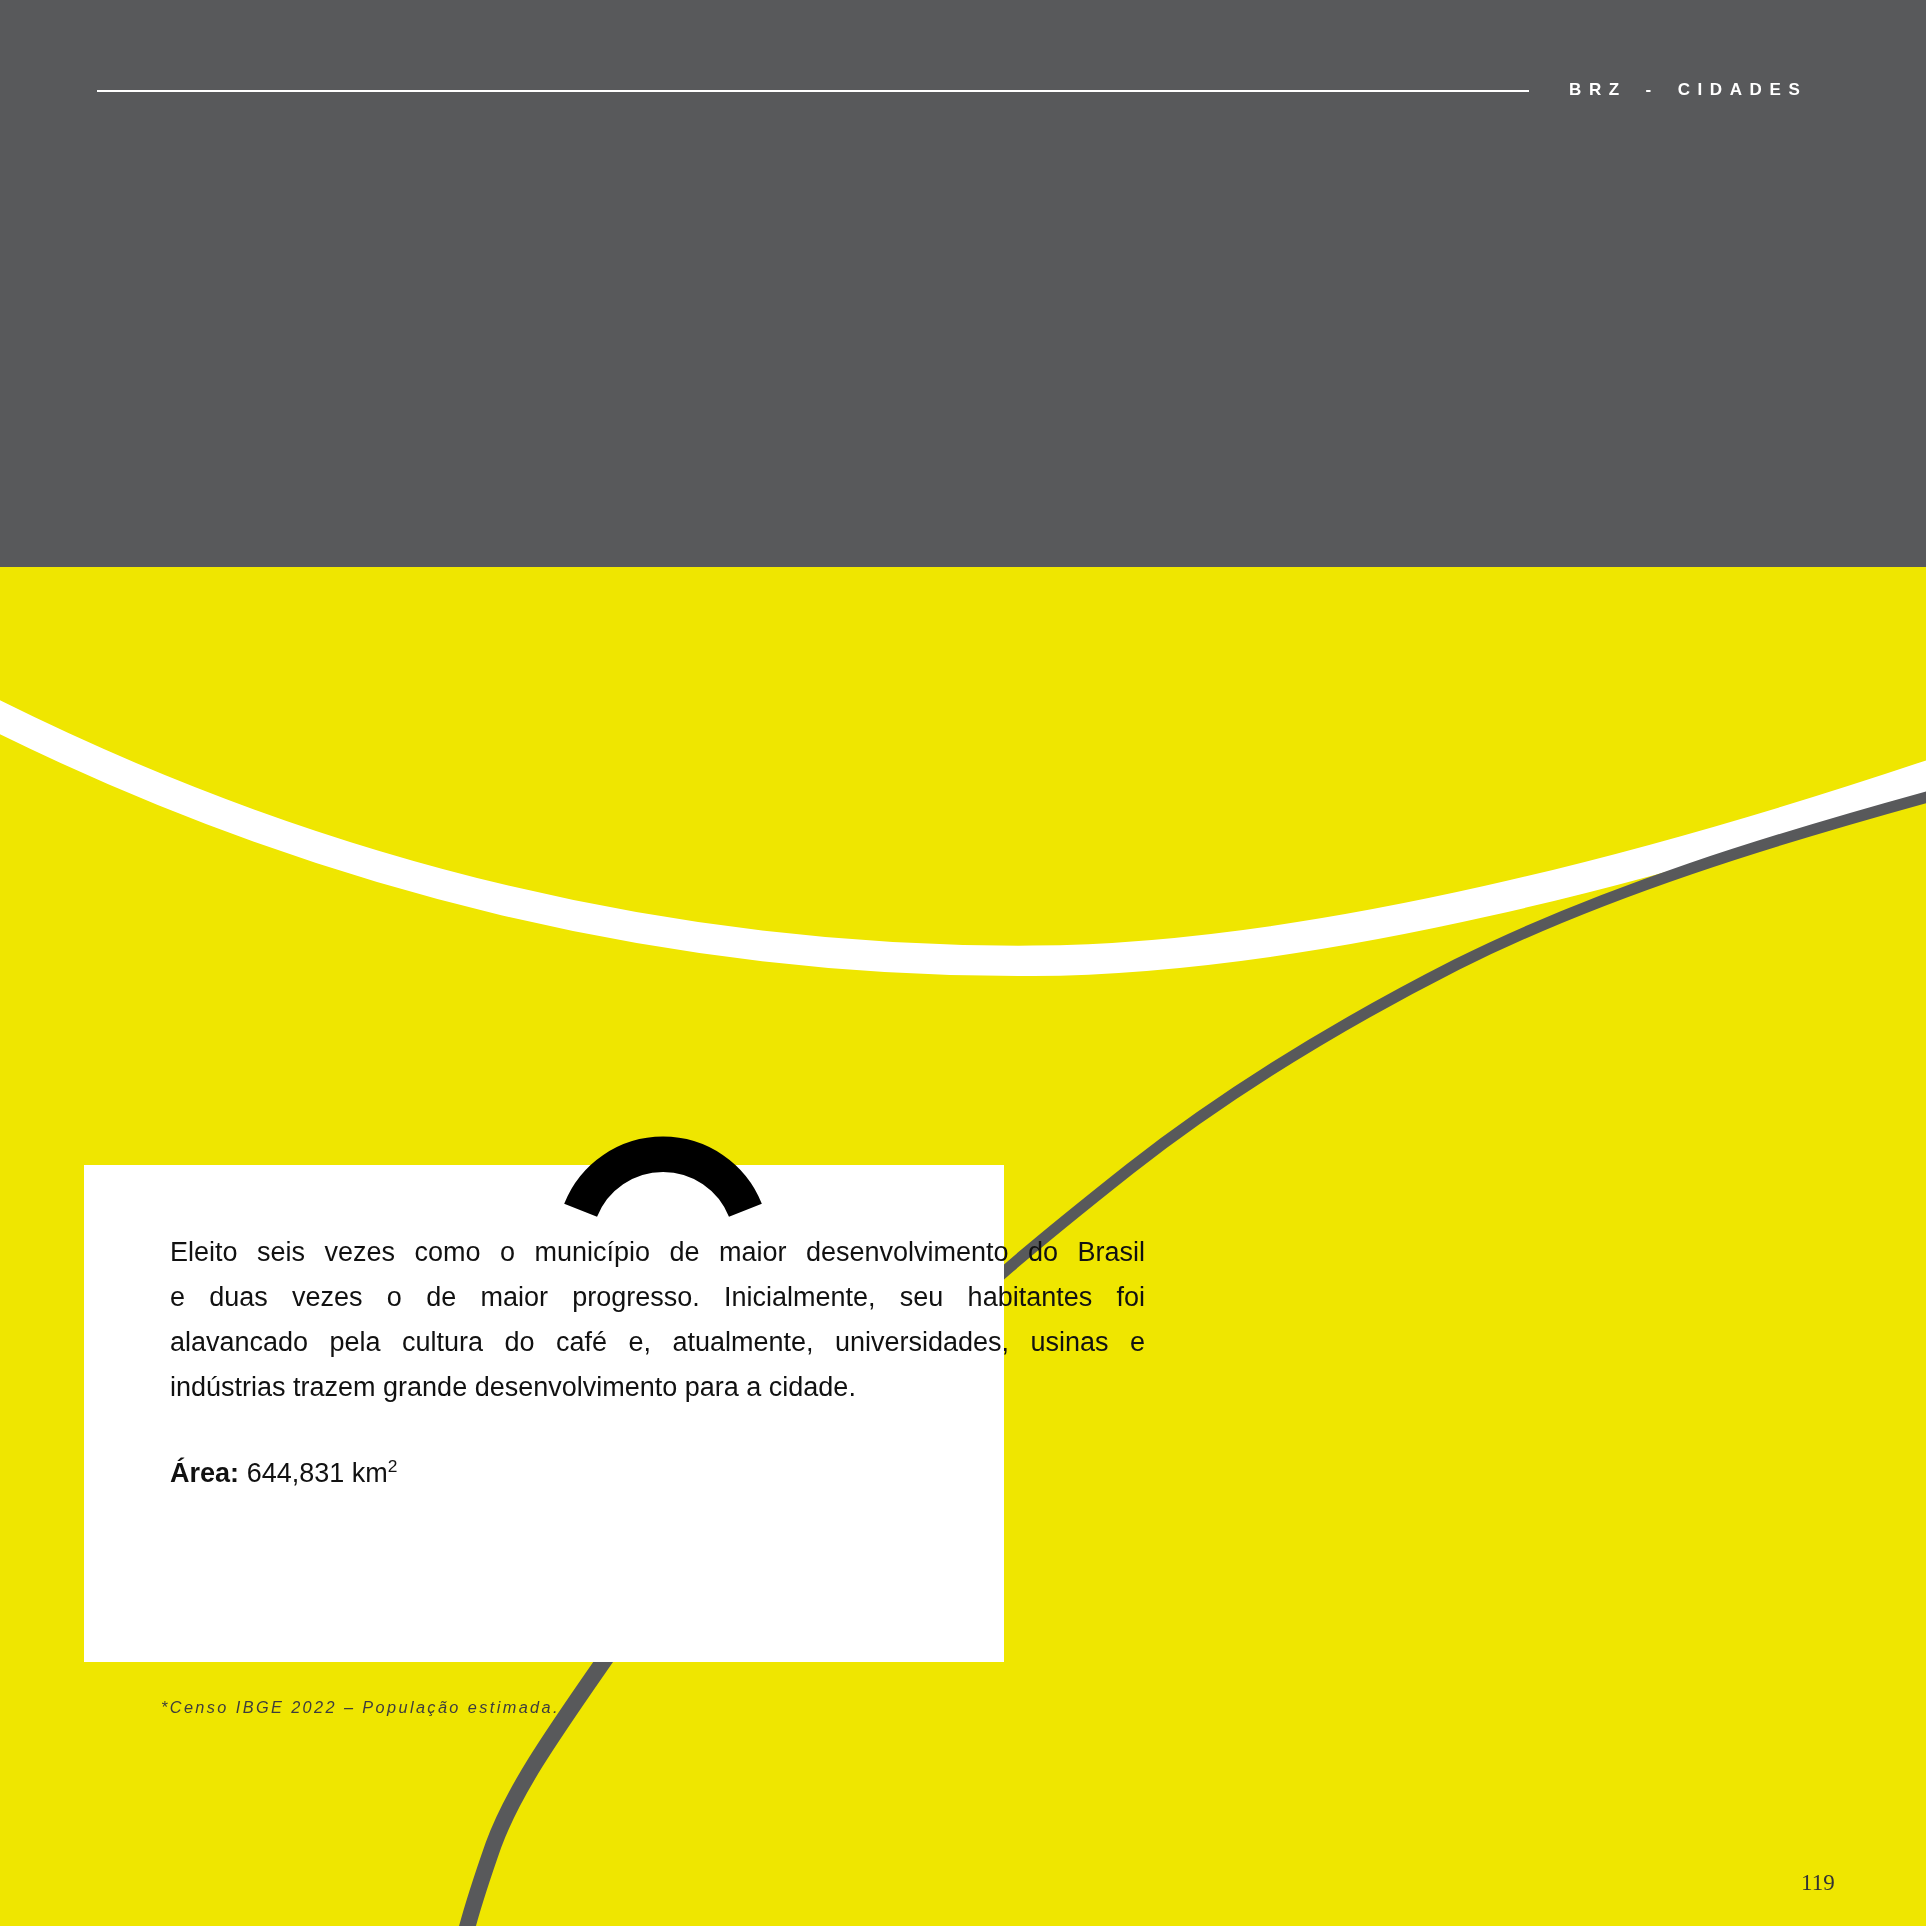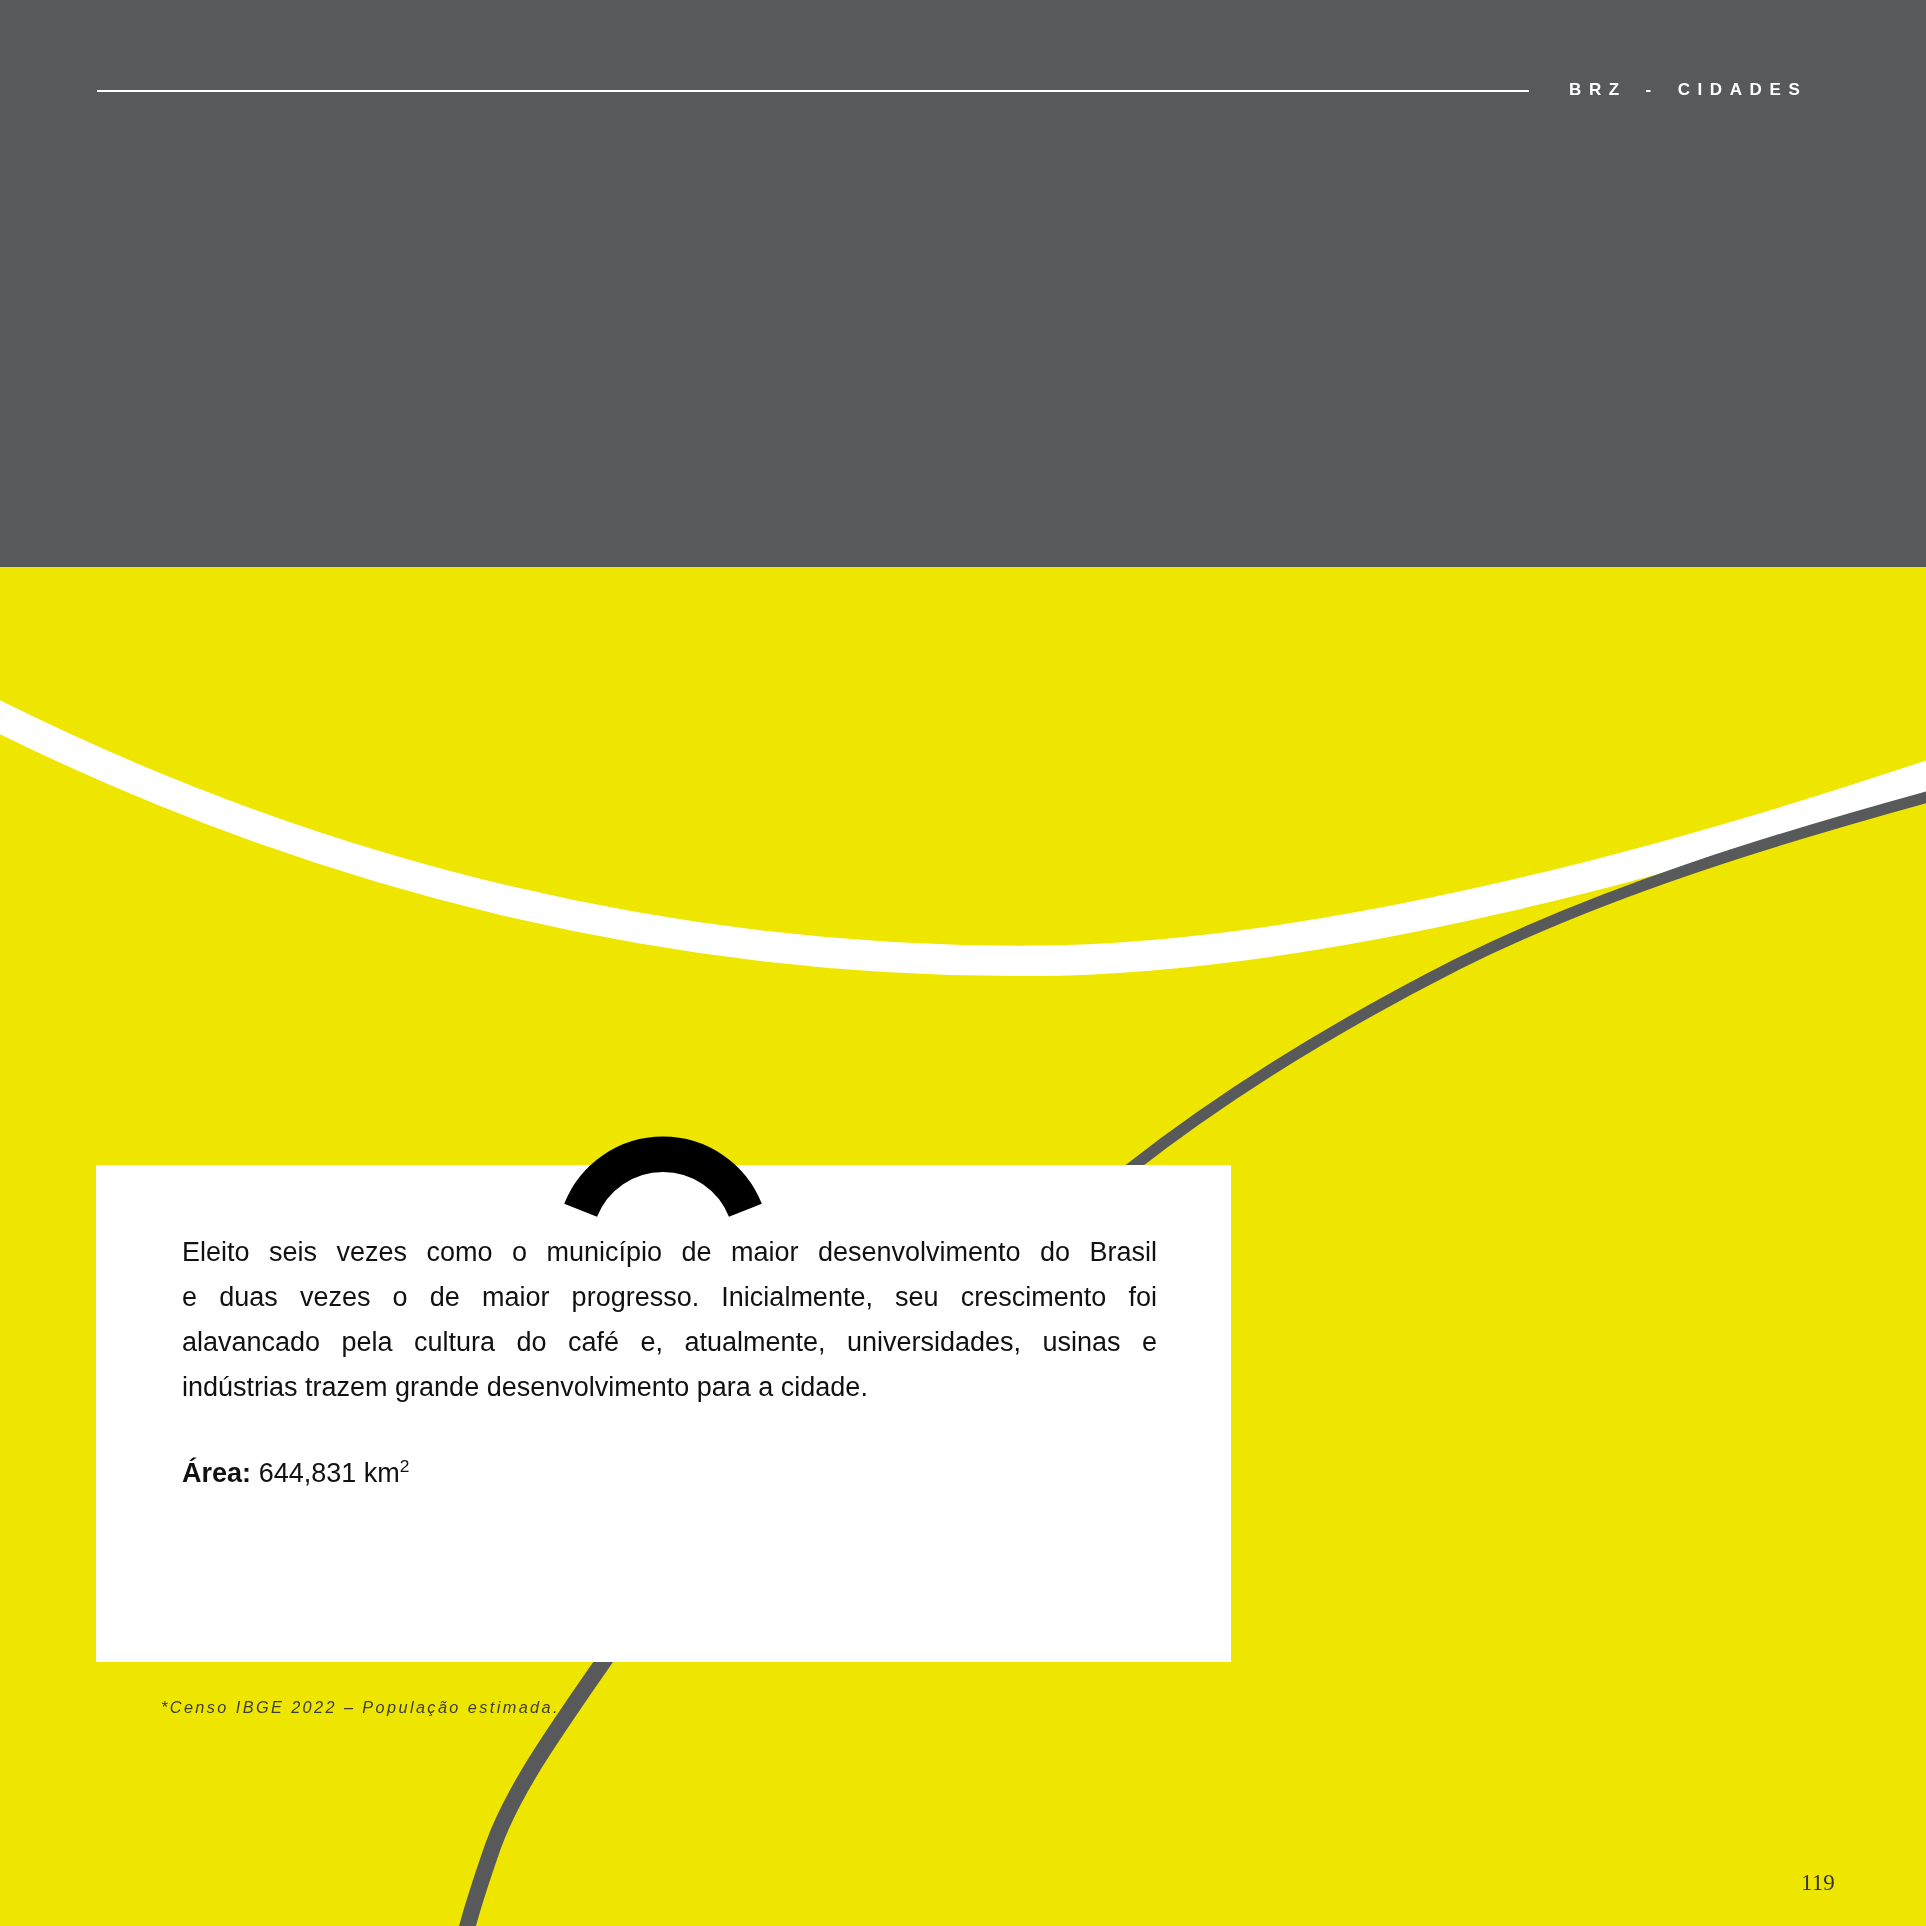--- a/index.html
+++ b/index.html
@@ -27,22 +27,22 @@
     color: var(--swoosh-white, #ffffff);
     white-space: nowrap;
   }
   svg.deco {
     position: absolute; left: 0; top: 0;
     width: 1926px; height: 1926px;
     pointer-events: none;
   }
   .curves-layer { z-index: 1; }
   .card {
-    position: absolute; left: 96px; top: 1165px;
-    width: 1135px; height: 497px;
+    position: absolute; left: 84px; top: 1165px;
+    width: 920px; height: 497px;
     background: var(--card-white, #ffffff);
     z-index: 2;
   }
   .arc-layer { z-index: 3; }
   .card-paragraph {
     position: absolute; left: 86px; top: 65px;
     width: 975px;
     font-size: 27px; line-height: 45px;
     color: var(--text-black, #111111);
   }
@@ -81,21 +81,21 @@
 
 <svg class="deco curves-layer" viewBox="0 0 3544 3544">
   <path d="M -20 1310 C 600 1620 1250 1772 1900 1768 C 2420 1765 3060 1592 3570 1420" fill="none" stroke="#ffffff" stroke-width="56"></path>
   <path d="M 3570 1460 C 3260 1545 2950 1640 2680 1775 C 2430 1902 2240 2025 2080 2150 C 1960 2245 1880 2310 1820 2365" fill="none" stroke="#58595b" stroke-width="21"></path>
   <path d="M 1150 3000 C 1040 3160 950 3280 908 3395 C 888 3452 870 3505 856 3560" fill="none" stroke="#58595b" stroke-width="30"></path>
 </svg>
 
 <div class="card">
   <div class="card-paragraph">
     <div class="para-line">Eleito seis vezes como o município de maior desenvolvimento do Brasil</div>
-    <div class="para-line">e duas vezes o de maior progresso. Inicialmente, seu crescimento foi</div>
+    <div class="para-line">e duas vezes o de maior progresso. Inicialmente, seu habitantes foi</div>
     <div class="para-line">alavancado pela cultura do café e, atualmente, universidades, usinas e</div>
     <div class="para-line last">indústrias trazem grande desenvolvimento para a cidade.</div>
   </div>
   <div class="card-stats">
     <div class="stat-row">
       <span class="stat-label">Área:</span><span class="stat-value">644,831 km</span><sup class="stat-sup">2</sup>
     </div>
   </div>
 </div>
 

